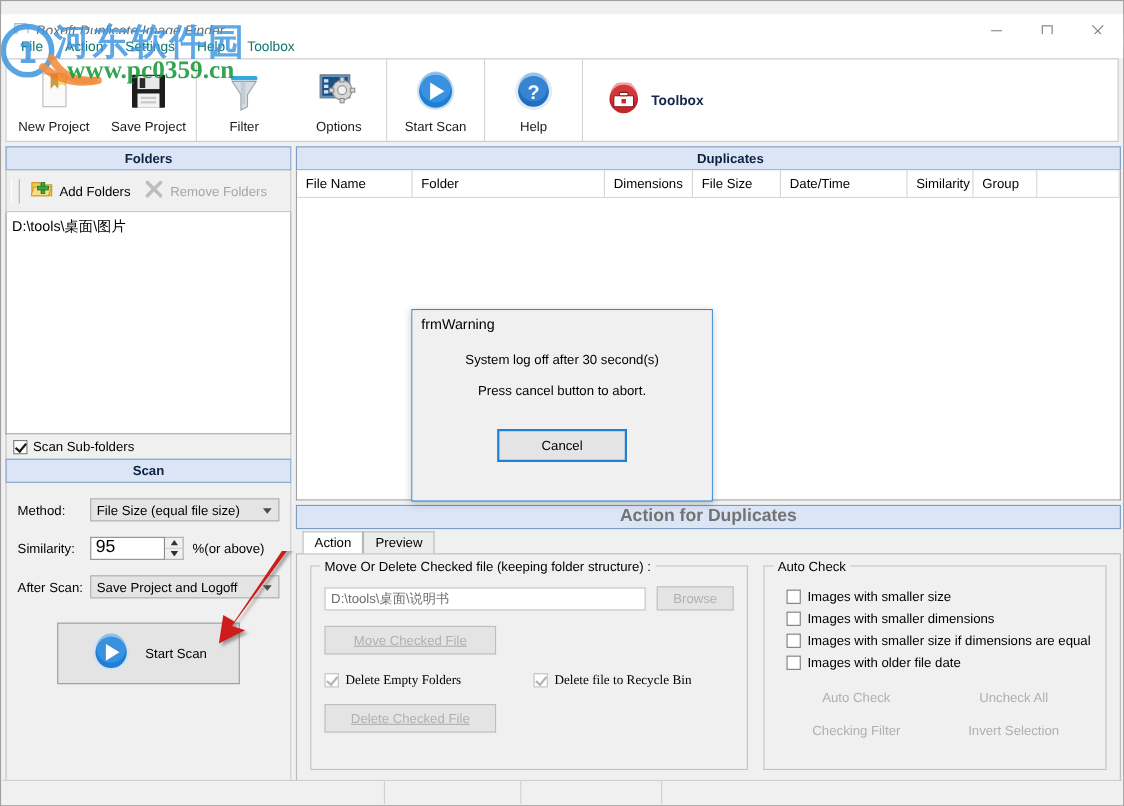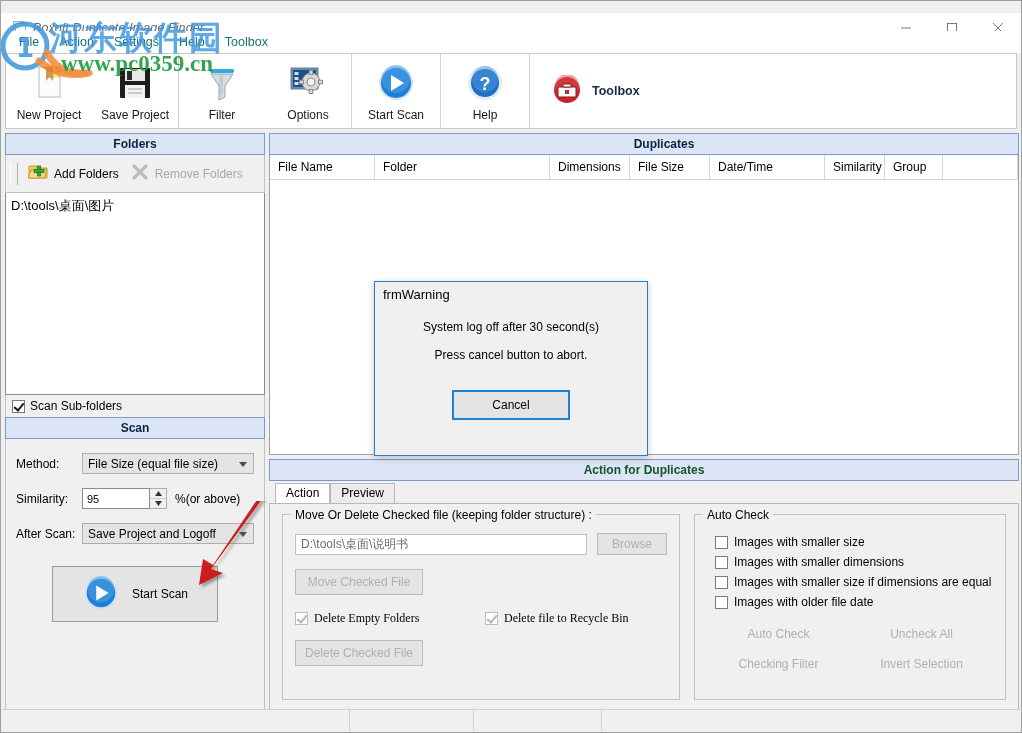--- a/index.html
+++ b/index.html
@@ -239,23 +239,22 @@
     border-left: 4px solid transparent;
     border-right: 4px solid transparent;
     border-top: 5px solid #4a4a4a;
   }
   .numfield {
     width: 68px; height: 21px;
     background: #ffffff;
     border: 1px solid #8c8c8c;
     box-sizing: border-box;
     display: flex;
-    align-items: center;
     padding-left: 4px;
-    font-size: 11px;
+    font-size: 16px;
   }
   .spinner {
     width: 17px; height: 21px;
     border: 1px solid #adadad;
     border-left: none;
     box-sizing: border-box;
     background: #f0f0f0;
     display: flex;
     flex-direction: column;
   }
@@ -329,21 +328,21 @@
     left: 268px; top: 458px;
     width: 750px;
     height: 252px;
   }
   .act-header {
     height: 22px;
     background: #dbe5f6;
     border: 1px solid #7a9cc6;
     box-sizing: border-box;
     display: flex; align-items: center; justify-content: center;
-    font-weight: bold; font-size: 12px; color: #14532d;
+    font-weight: bold; font-size: 16px; color: #737373;
   }
   .tabstrip {
     height: 20px;
     display: flex;
     align-items: flex-end;
     padding-left: 6px;
     margin-top: 2px;
   }
   .tab {
     padding: 2px 10px 3px 10px;
@@ -392,21 +391,21 @@
   .btn {
     height: 22px;
     min-width: 70px;
     background: #e4e4e4;
     border: 1px solid #bdbdbd;
     box-sizing: border-box;
     display: flex; align-items: center; justify-content: center;
     font-size: 12px;
   }
   .btn.disabled { color: #b0b0b0; }
-  .btn.wide { width: 128px; height: 26px; }
+  .btn.wide { width: 156px; height: 26px; text-decoration: underline; }
   .cbrow { display: flex; align-items: center; gap: 6px; font-size: 12px; margin-top: 6px;}
   .cb {
     width: 13px; height: 13px;
     background: #ffffff;
     border: 1px solid #7a7a7a;
     box-sizing: border-box;
     position: relative;
     flex: none;
   }
   .cb.dis { border-color: #bdbdbd; }

